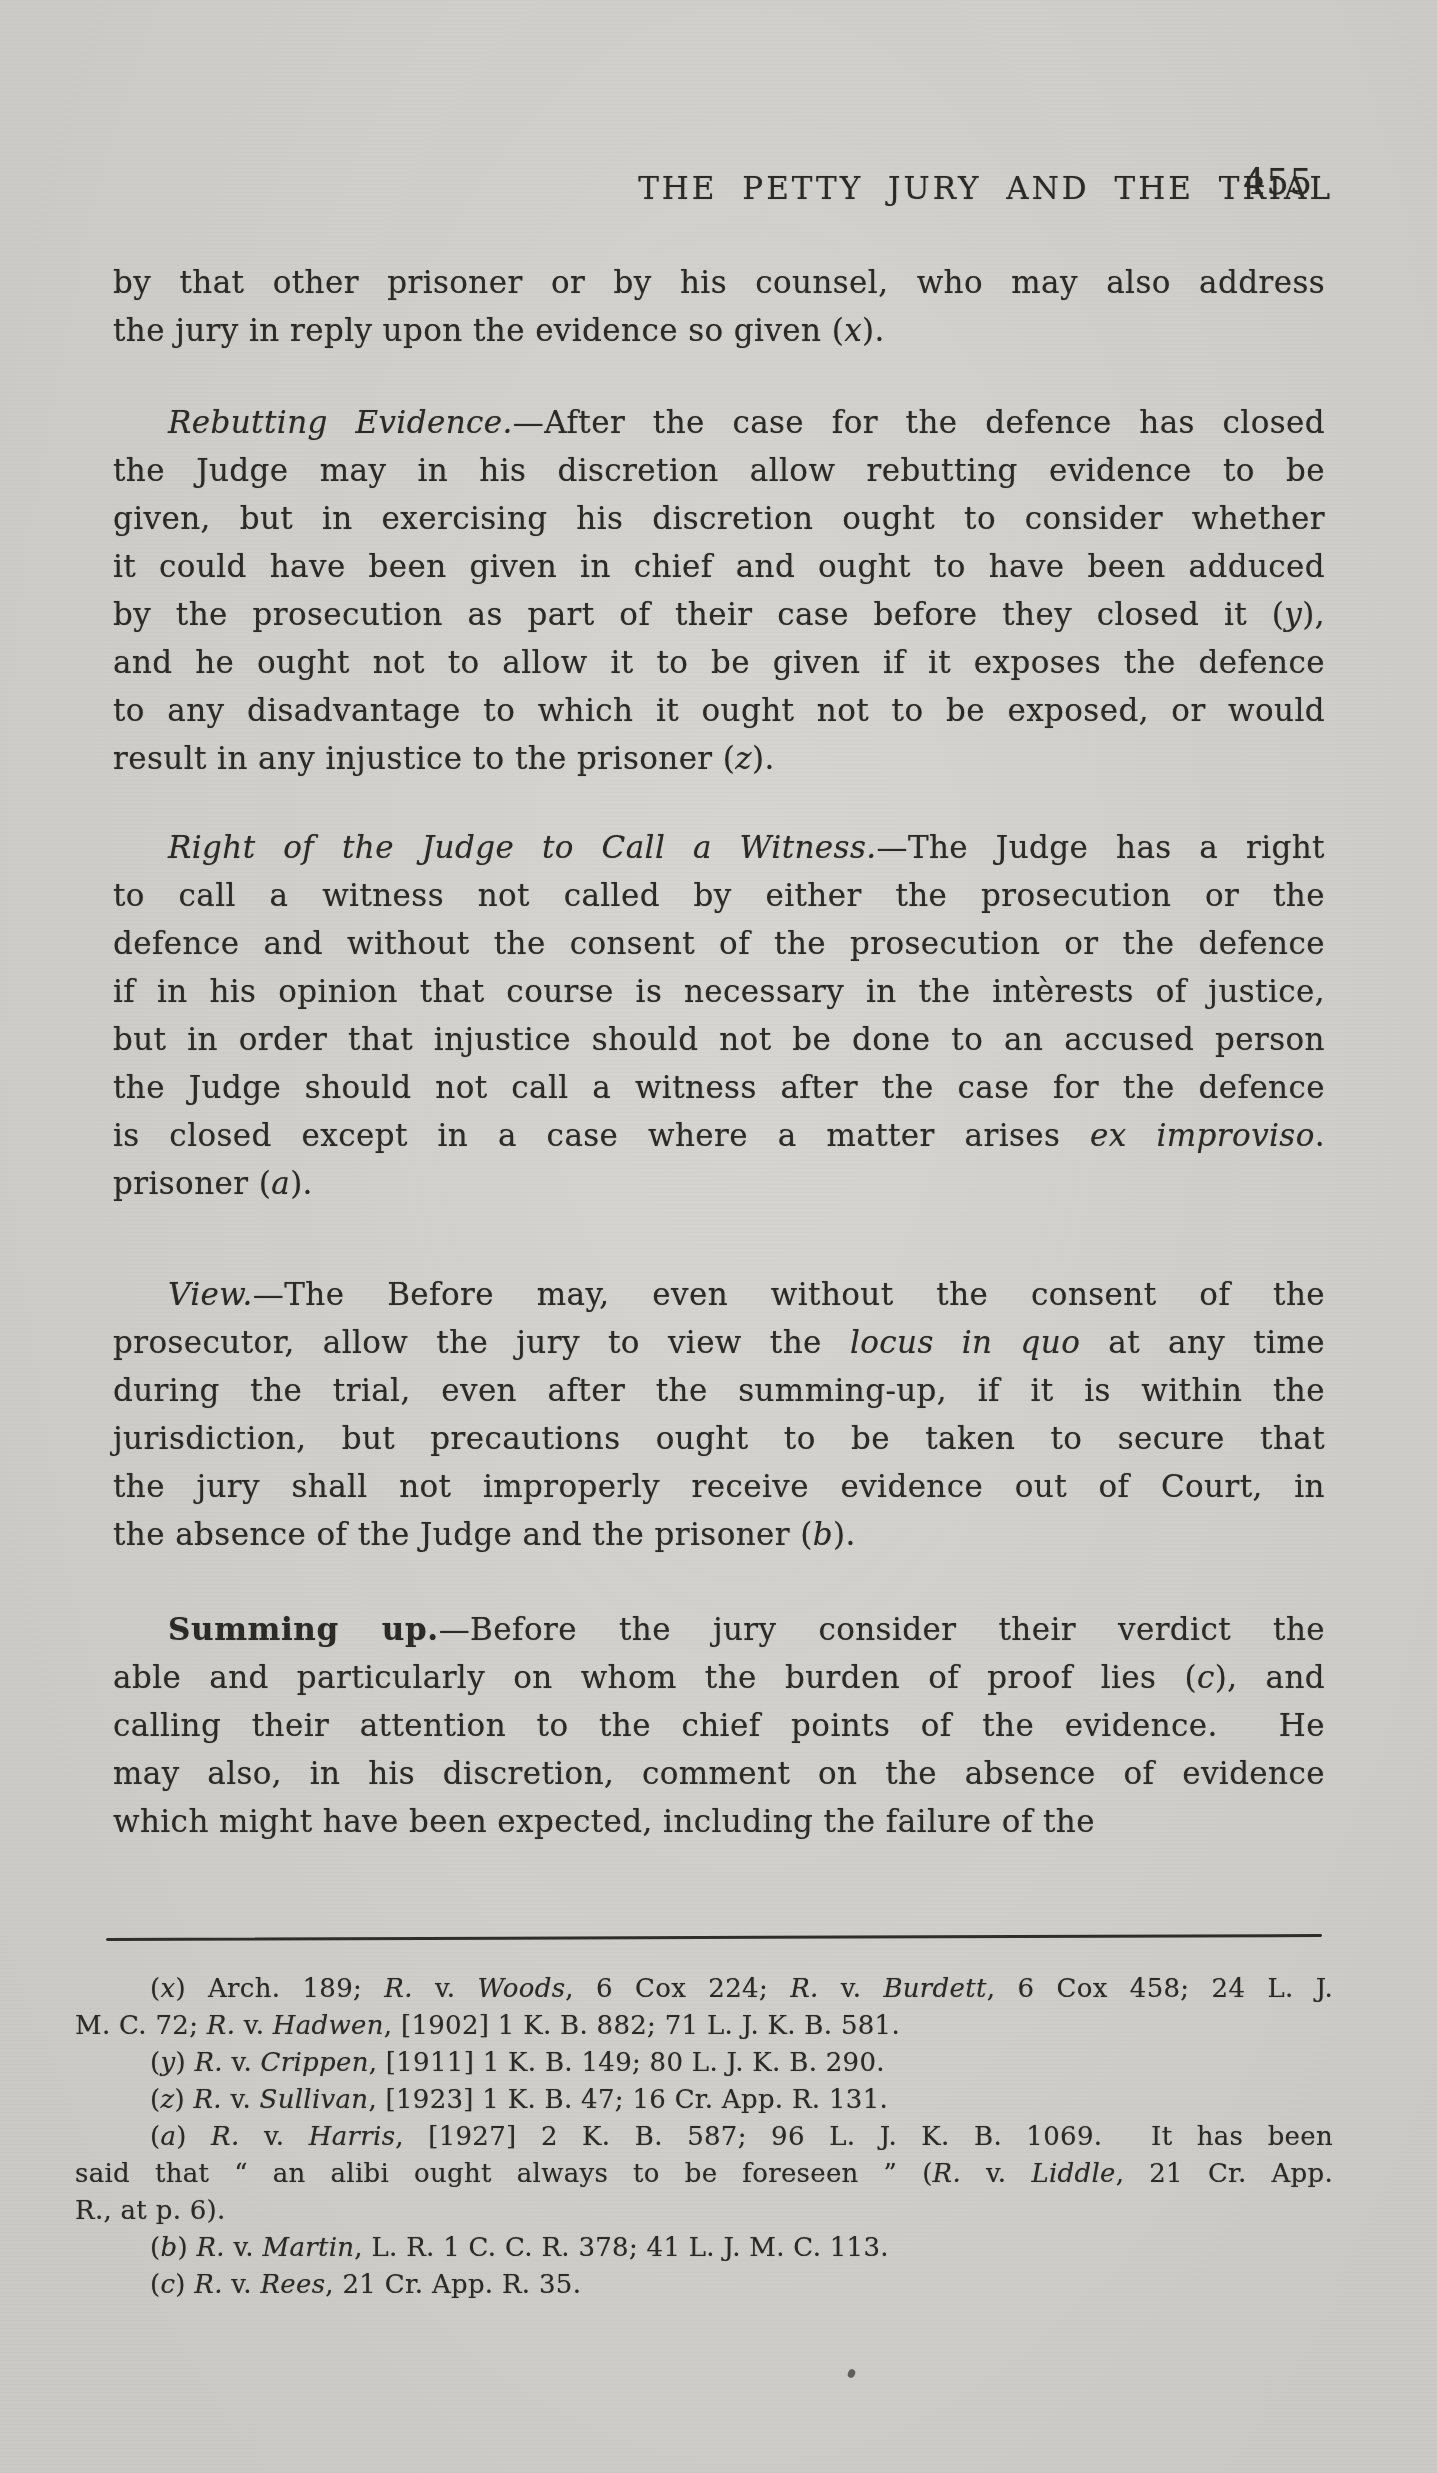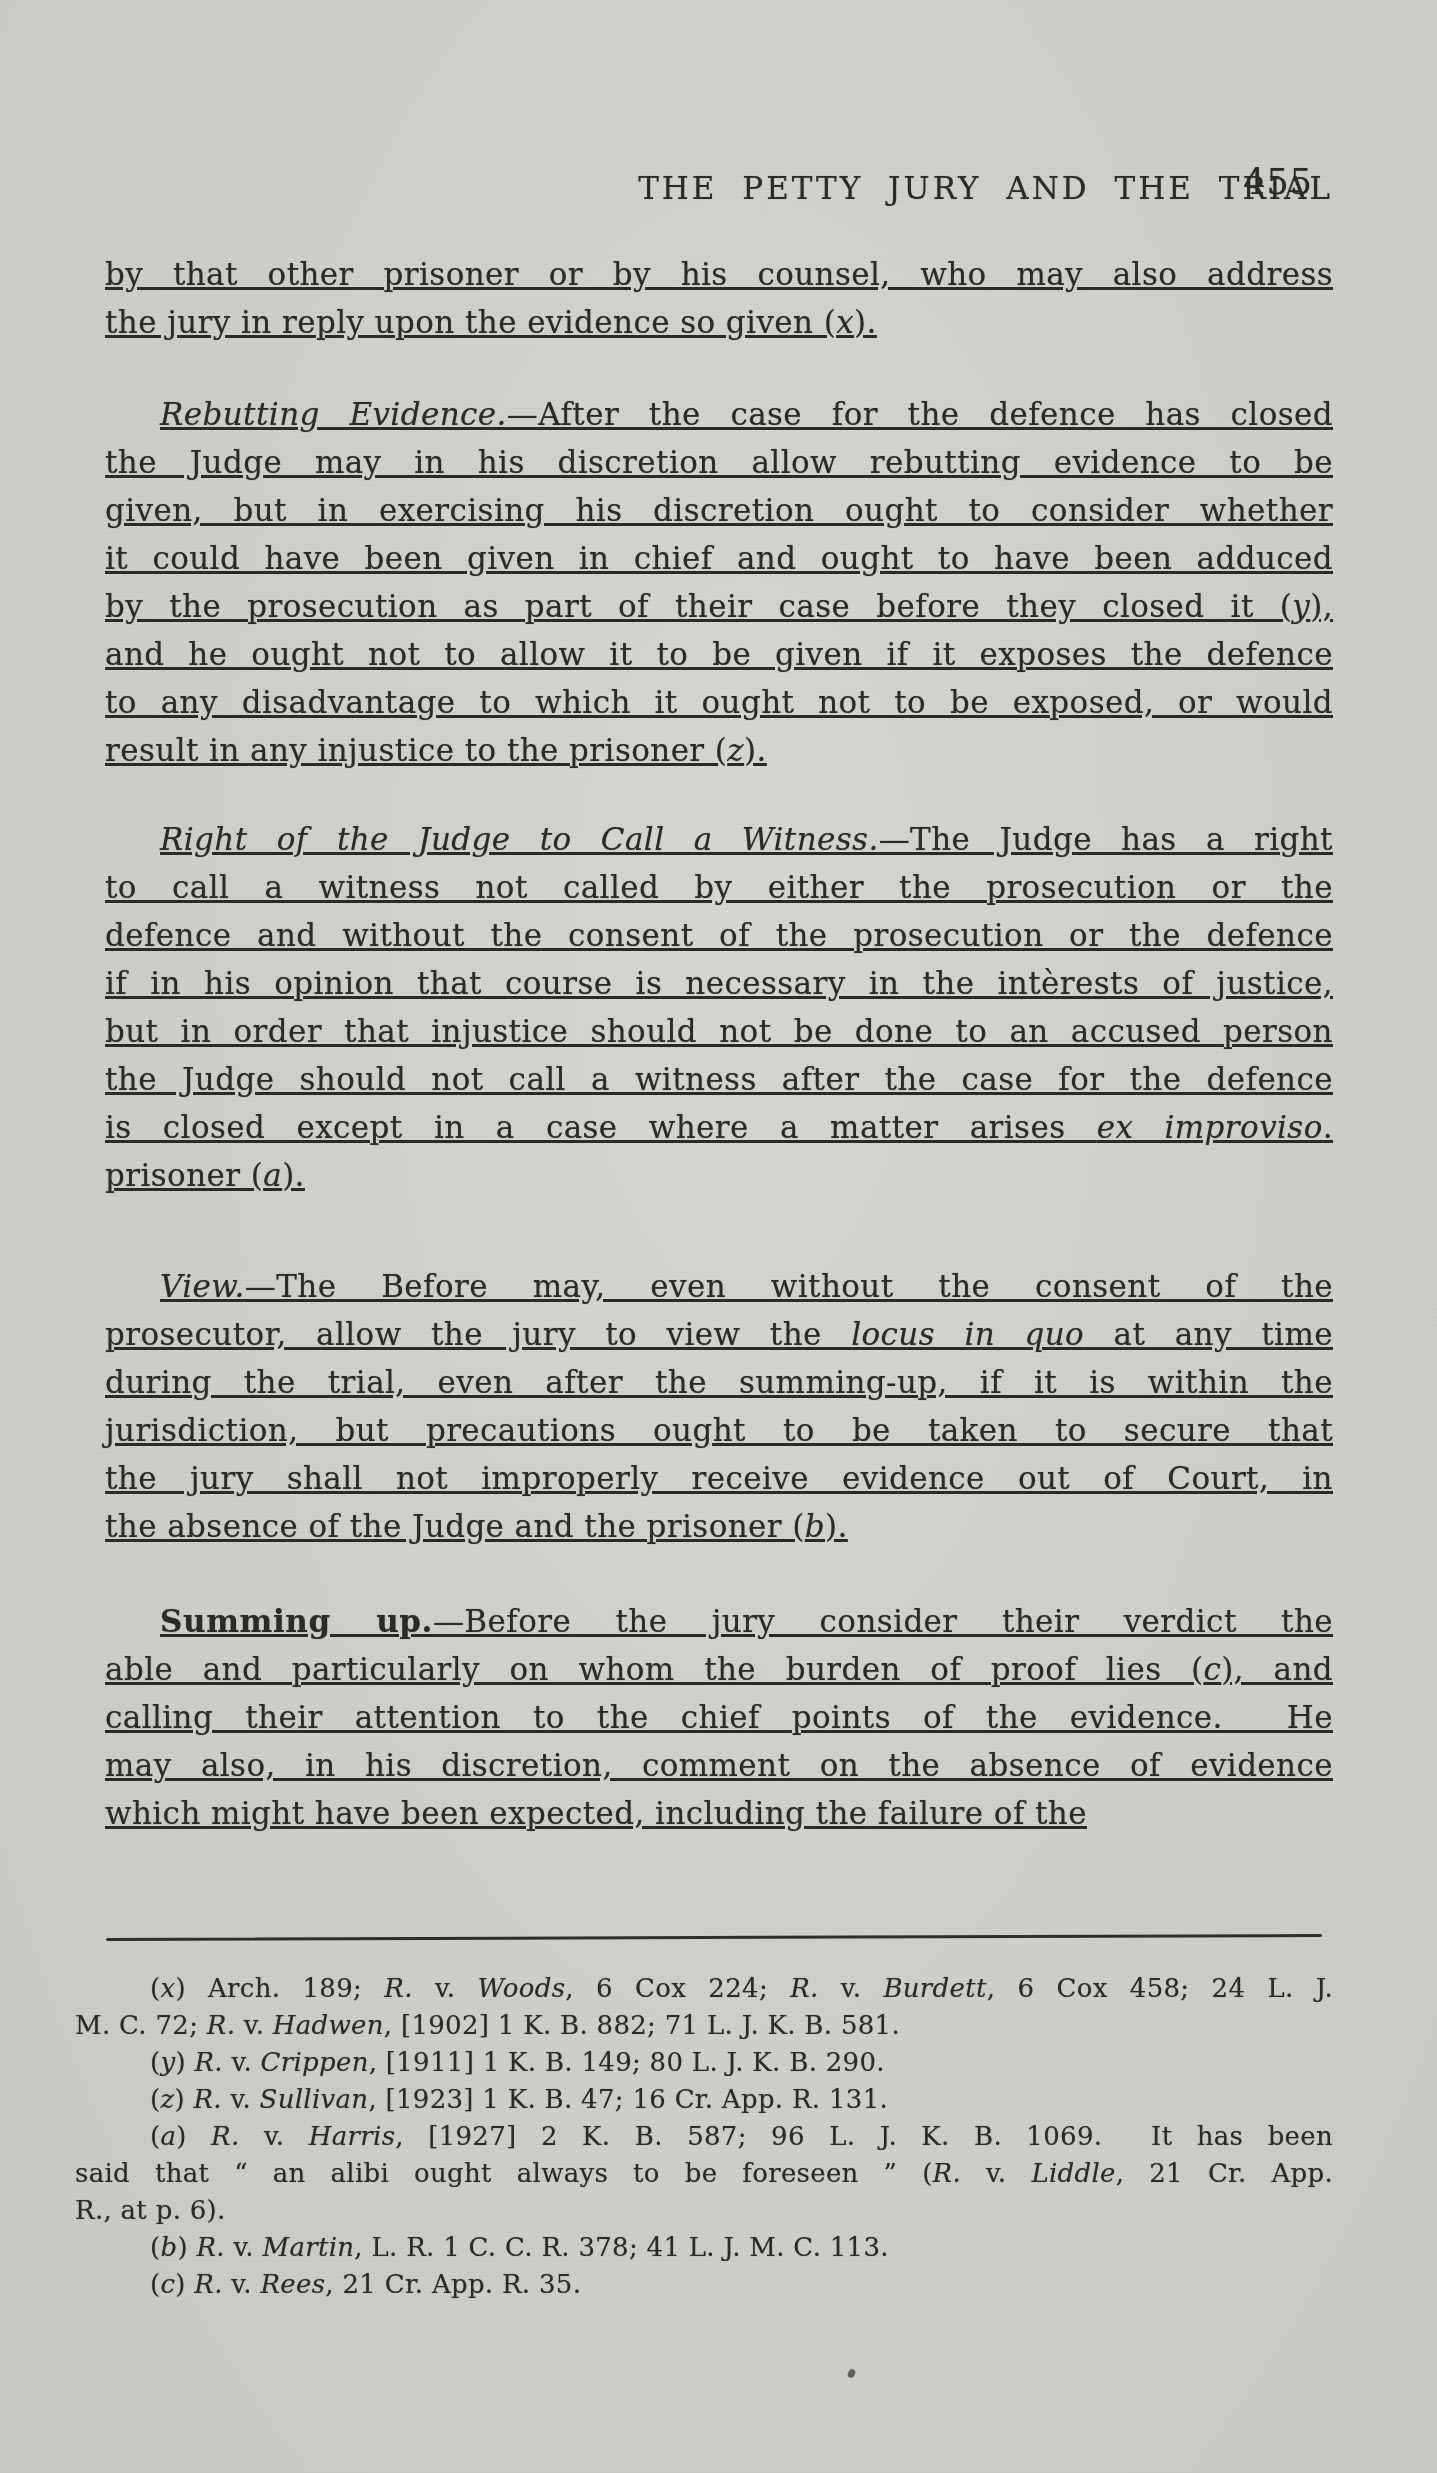--- a/index.html
+++ b/index.html
@@ -20,21 +20,21 @@
   .page-header{position:absolute;left:105px;top:162px;width:1228px;height:52px;}
   .running-title{
     text-align:right;font-size:31px;letter-spacing:3px;word-spacing:12px;
     padding-top:8px;white-space:nowrap;
   }
   .page-number{position:absolute;right:20px;top:0;font-size:35px;letter-spacing:1px;}
   .body-text{
     position:absolute;left:105px;top:250px;width:1228px;
     font-size:31px;line-height:48px;letter-spacing:0.4px;
   }
-  .para{margin:0;text-decoration:underline;}
+  .para{margin:8px;}
   .para:nth-child(2){margin-top:44px;}
   .para:nth-child(3){margin-top:41px;}
   .para:nth-child(4){margin-top:63px;}
   .para:nth-child(5){margin-top:47px;}
   .line{text-align:justify;text-align-last:justify;}
   .line.end{text-align-last:left;}
   .para.indent .line.first{text-indent:55px;}
   .i{font-style:italic;}
   .b{font-weight:bold;letter-spacing:0.6px;}
   .footnote-rule{

